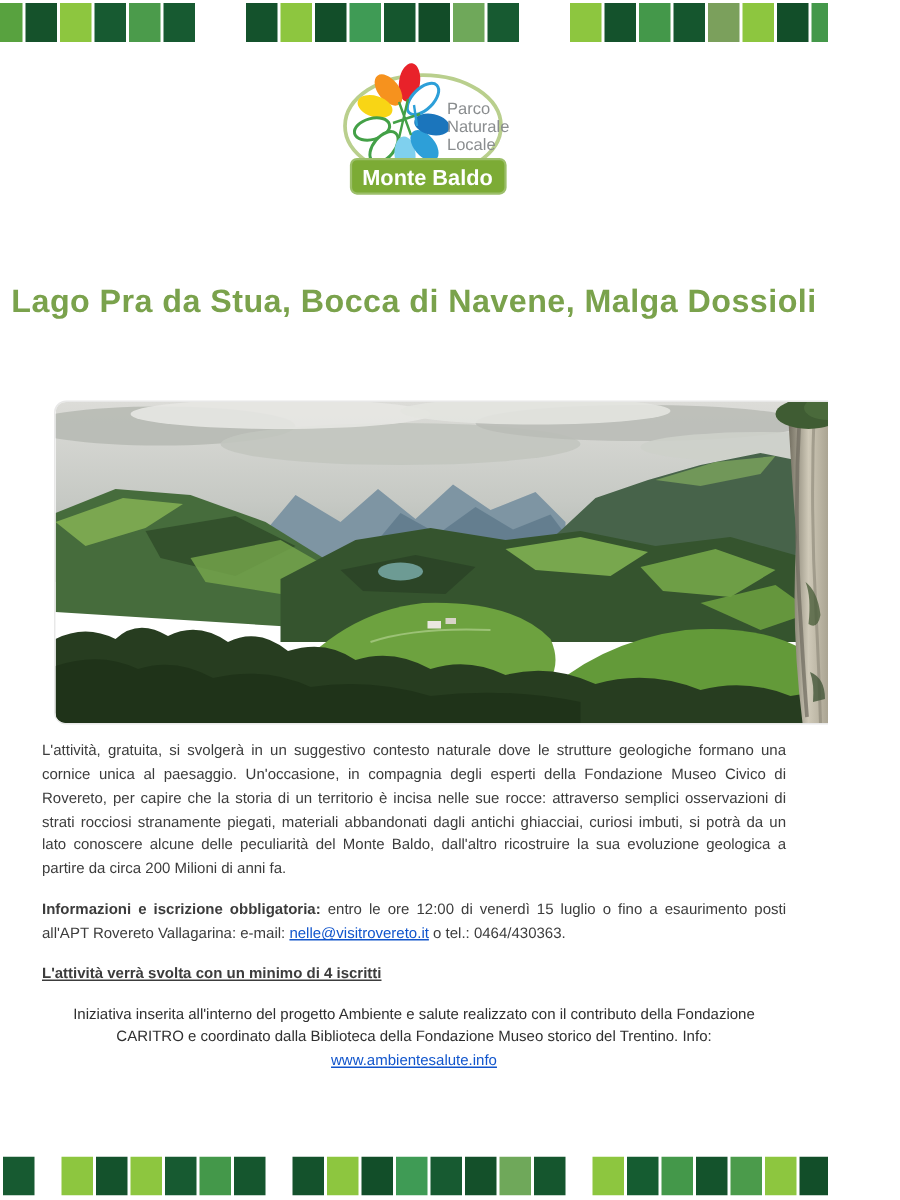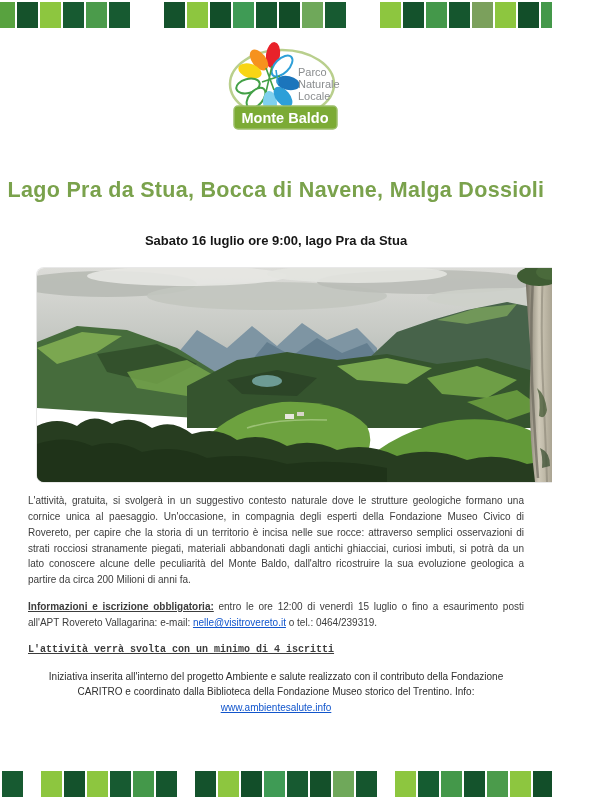--- a/index.html
+++ b/index.html
@@ -10,35 +10,35 @@
   .border-row.top{top:2px;margin-left:-6px;}
   .border-row.bottom{bottom:3px;margin-left:2px;}
   .bsq{width:21px;height:26px;margin-right:2px;flex:none;}
   .bsq.gap-t{width:30px;background:transparent;}
   .bsq.gap-b{width:14px;background:transparent;}
   
   .logo{position:absolute;left:228px;top:38px;width:145px;height:95px;}
   
   .subtitle{position:absolute;left:0;right:0;top:161px;text-align:center;
     font-size:14.5px;font-weight:bold;color:#7d9f52;letter-spacing:.2px;}
-  .title{position:absolute;left:0;right:0;top:178px;text-align:center;
+  .title{position:absolute;left:0;right:0;top:189px;text-align:center;
     font-size:21.5px;font-weight:bold;color:#7aa24c;letter-spacing:.3px;}
   .dateline{position:absolute;left:0;right:0;top:233px;text-align:center;
     font-size:13px;font-weight:bold;color:#161616;}
   
   .photo{position:absolute;left:37px;top:268px;width:528px;height:214px;
     border-radius:7px;overflow:hidden;box-shadow:0 0 0 1px #e8e8e8;}
   .photo svg{display:block;width:100%;height:100%;}
   
   .content{position:absolute;left:28px;right:28px;top:493px;color:#3c3c3c;}
   .content p{margin:0;font-size:10px;line-height:1.585;text-align:justify;}
   .content p + p{margin-top:11px;}
-  .bold-underline{font-weight:bold;text-decoration:underline;}
+  .bold-underline{font-weight:bold;}
   .min-note{margin-top:2px;text-align:center;font-weight:bold;
-    text-decoration:underline;font-family:Liberation Mono, monospace;}
+    text-decoration:underline;}
   a.link{color:#1155cc;text-decoration:underline;cursor:pointer;}
   .footer{margin-top:18px;font-size:9.8px;line-height:1.5;text-align:center !important;
     color:#2f2f2f;padding:0 14px;}
 </style>
 </head>
 <body>
 
 <div class="page">
 
   <div class="border-row top" id="border-top">
@@ -93,21 +93,20 @@
         <text x="70" y="50">Naturale</text>
         <text x="70" y="62">Locale</text>
       </g>
 
       <rect x="6" y="68" width="103" height="23" rx="4" fill="#7cab35" stroke="#9cbf6a" stroke-width="1.5"></rect>
       <text x="57" y="85" text-anchor="middle" fill="#ffffff" font-family="Liberation Sans, sans-serif" font-size="14.5" font-weight="bold">Monte Baldo</text>
     </svg>
   </div>
 
   <div class="title">Lago Pra da Stua, Bocca di Navene, Malga Dossioli</div>
-  <div class="dateline">Sabato 16 luglio ore 9:00, lago Pra da Stua</div>
 
   <div class="photo">
     <svg viewBox="0 0 528 214" preserveAspectRatio="none">
       <defs>
         <linearGradient id="sky" x1="0" y1="0" x2="0" y2="1">
           <stop offset="0" stop-color="#dcdcd8"></stop>
           <stop offset="0.55" stop-color="#c6c9c4"></stop>
           <stop offset="1" stop-color="#aab2ac"></stop>
         </linearGradient>
         <linearGradient id="cliff" x1="0" y1="0" x2="1" y2="0">
@@ -162,21 +161,21 @@
       <path d="M500 120 q4 10 2 28 q6 4 8 -6 q-2 -16 -10 -22 Z" fill="#4c5f3c" opacity="0.8"></path>
       <path d="M503 180 q3 8 2 20 l8 -2 q0 -14 -10 -18 Z" fill="#44563a" opacity="0.8"></path>
 
       <ellipse cx="502" cy="8" rx="22" ry="10" fill="#3f5c33"></ellipse>
       <ellipse cx="515" cy="4" rx="16" ry="8" fill="#4a6a3b"></ellipse>
     </svg>
   </div>
 
   <div class="content">
     <p>L'attività, gratuita, si svolgerà in un suggestivo contesto naturale dove le strutture geologiche formano una cornice unica al paesaggio. Un'occasione, in compagnia degli esperti della Fondazione Museo Civico di Rovereto, per capire che la storia di un territorio è incisa nelle sue rocce: attraverso semplici osservazioni di strati rocciosi stranamente piegati, materiali abbandonati dagli antichi ghiacciai, curiosi imbuti, si potrà da un lato conoscere alcune delle peculiarità del Monte Baldo, dall'altro ricostruire la sua evoluzione geologica a partire da circa 200 Milioni di anni fa.</p>
-    <p><span class="bold-underline">Informazioni e iscrizione obbligatoria:</span><span> entro le ore 12:00 di venerdì 15 luglio o fino a esaurimento posti all'APT Rovereto Vallagarina: e-mail: </span><a class="link">nelle@visitrovereto.it</a><span> o tel.: 0464/239319.</span></p>
+    <p><span class="bold-underline">Informazioni e iscrizione obbligatoria:</span><span> entro le ore 12:00 di venerdì 15 luglio o fino a esaurimento posti all'APT Rovereto Vallagarina: e-mail: </span><a class="link">nelle@visitrovereto.it</a><span> o tel.: 0464/430363.</span></p>
     <p class="min-note">L'attività verrà svolta con un minimo di 4 iscritti</p>
     <p class="footer"><span>Iniziativa inserita all'interno del progetto Ambiente e salute realizzato con il contributo della Fondazione CARITRO e coordinato dalla Biblioteca della Fondazione Museo storico del Trentino. Info: </span><a class="link">www.ambientesalute.info</a></p>
   </div>
 
   <div class="border-row bottom" id="border-bottom">
       <div class="bsq" style="background: rgb(23, 90, 49);"></div>
       <div class="bsq gap-b"></div>
       <div class="bsq" style="background: rgb(141, 198, 63);"></div>
       <div class="bsq" style="background: rgb(20, 82, 44);"></div>
       <div class="bsq" style="background: rgb(141, 198, 63);"></div>

